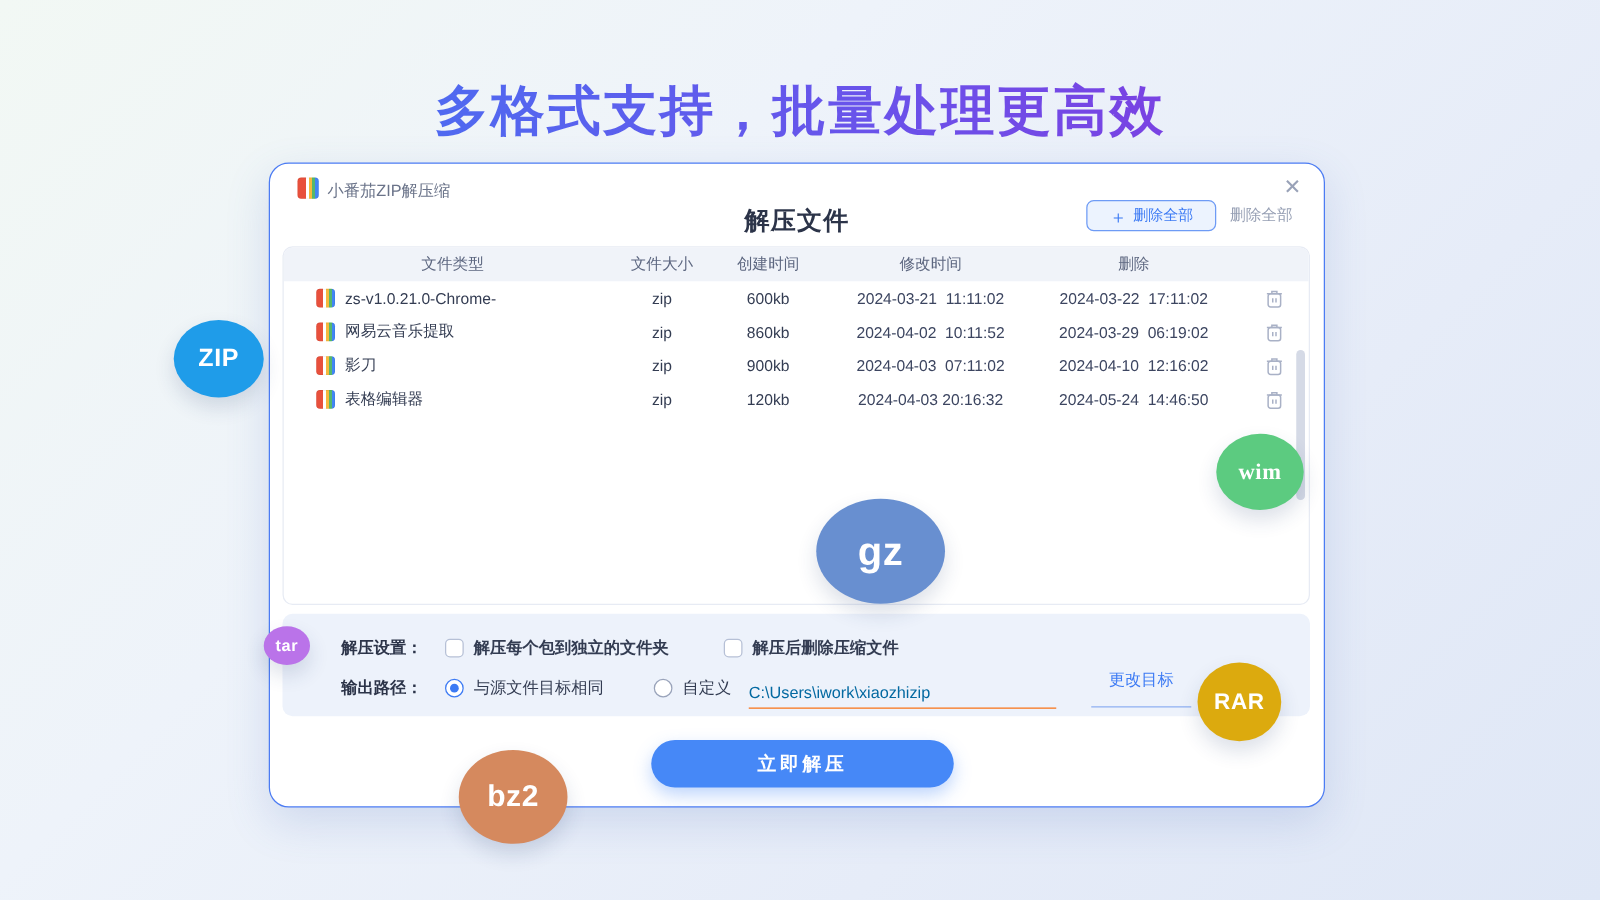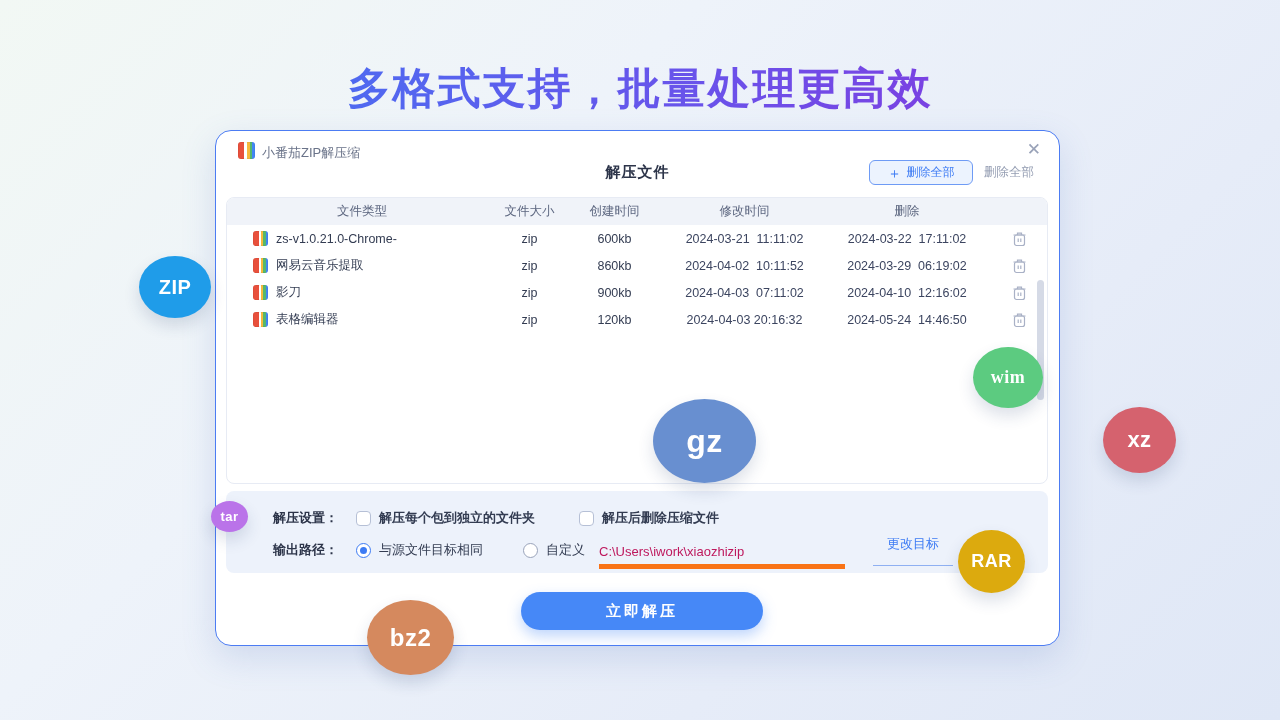--- a/index.html
+++ b/index.html
@@ -20,21 +20,21 @@
     box-shadow:0 12px 34px rgba(76,110,190,.18); }
 
   .titlebar { position:absolute; left:0; top:0; width:100%; height:40px;padding-left:47px; }
   .app-icon { position:absolute; left:22px; top:11px; width:17px; height:17px; border-radius:3px;
     background:linear-gradient(90deg,#e8503c 0 38%,#ffffff 38% 52%,#f6b93d 52% 68%,#56b86b 68% 84%,#4285f4 84% 100%);
     box-shadow:0 0 0 .5px rgba(0,0,0,.08) inset; }
   .app-name { position:absolute; left:46px; top:13px; font-size:13px; color:#6a7389; }
   .close-x { position:absolute; right:18px; top:9px; font-size:17px; color:#99a2b8; cursor:pointer; line-height:20px; }
 
   .panel-title { position:absolute; left:0; top:32px; width:100%; text-align:center;
-    font-size:15px; font-weight:bold; color:#2c3449; letter-spacing:1px; }
+    font-size:20px; font-weight:bold; color:#2c3449; letter-spacing:1px; }
   .add-btn { position:absolute; left:653px; top:29px; width:104px; height:25px;
     border:1px solid #6e9bf5; border-radius:6px; background:#ecf3fe; color:#3d7bf4;
     font-size:12px; display:flex; align-items:center; justify-content:center; gap:5px; cursor:pointer; }
   .add-btn .plus { font-size:14px; line-height:12px; }
   .del-all { position:absolute; left:768px; top:29px; height:25px; line-height:25px;
     font-size:12.5px; color:#959eb3; cursor:pointer; }
 
   
   .list { position:absolute; left:10px; top:66px; width:822px; height:287px;
     border:1px solid #e7ebf4; border-radius:8px; overflow:hidden; background:#fff; }
@@ -61,21 +61,21 @@
   .checkbox { width:15px; height:15px; border:1.5px solid #b6c0d6; border-radius:4px;
     background:#fff; margin-right:8px; cursor:pointer; flex:none; }
   .cb-label { margin-right:44px;font-weight:bold; }
   .radio { width:15px; height:15px; border-radius:50%; margin-right:8px; cursor:pointer; flex:none;
     display:flex; align-items:center; justify-content:center; background:#fff; }
   .radio.on { border:1.5px solid #3d7bf4; }
   .radio.on::after { content:""; width:7px; height:7px; border-radius:50%; background:#3d7bf4; }
   .radio.off { border:1.5px solid #99a3ba; }
   .rd-label { margin-right:40px; }
   .rd-label2 { margin-right:14px; }
-  .path-field { width:246px; color:#be185d; border-bottom:5px solid #f97316;
+  .path-field { width:246px; color:#0369a1; border-bottom:1px solid #f97316;
     padding-bottom:5px; cursor:text; white-space:nowrap;margin-top:12px; }
   .change-link { margin-left:28px; color:#3d7bf4; border-bottom:1px solid #8fb0f2;
     padding:0 14px 12px 14px; cursor:pointer; }
 
   .action-btn { position:absolute; left:305px; top:461px; width:242px; height:38px;
     background:#4688f7; border-radius:19px; color:#fff; font-size:15px; font-weight:bold;
     letter-spacing:3px; display:flex; align-items:center; justify-content:center;
     box-shadow:0 6px 14px rgba(70,136,247,.35); cursor:pointer; }
 
   
@@ -212,17 +212,16 @@
         <span class="change-link">更改目标</span>
       </div>
     </div>
 
     <div class="action-btn">立即解压</div>
   </div>
 
   <div class="bubble b-zip" style="background: rgb(31, 156, 233);">ZIP</div>
   <div class="bubble b-wim" style="background: rgb(92, 203, 128); font-family: Liberation Serif, serif;">wim</div>
   <div class="bubble b-gz" style="background: rgb(104, 143, 208);">gz</div>
-  <div class="bubble b-xz" style="background: rgb(213, 98, 110);">xz</div>
   <div class="bubble b-tar" style="background: rgb(186, 115, 233);">tar</div>
   <div class="bubble b-rar" style="background: rgb(220, 170, 14);">RAR</div>
   <div class="bubble b-bz2" style="background: rgb(213, 137, 94);">bz2</div>
 </div>
 
 </body></html>

